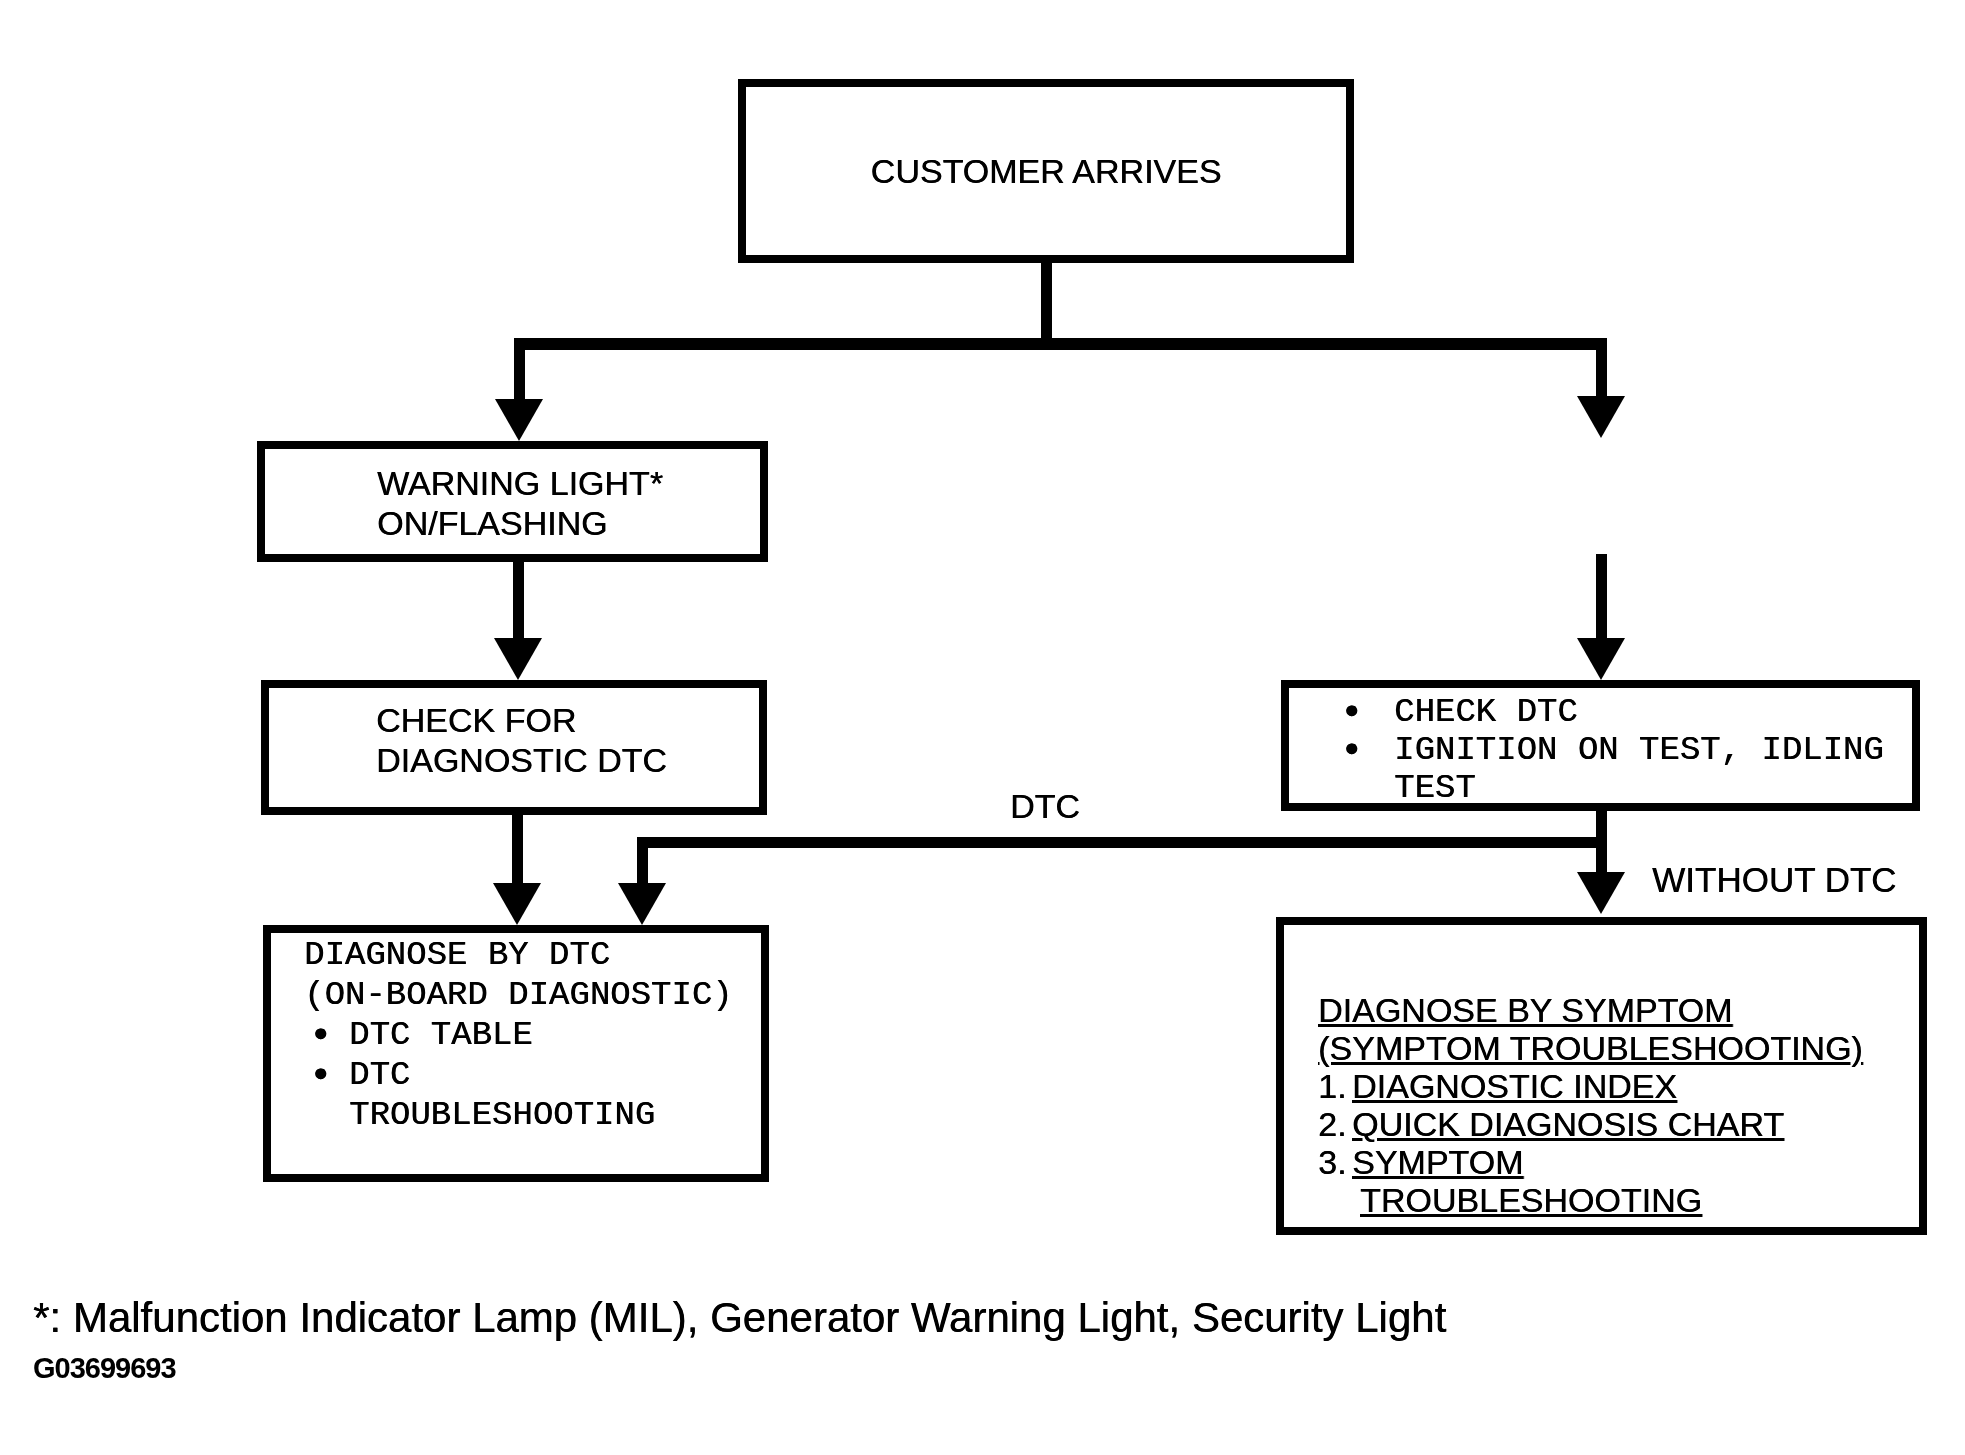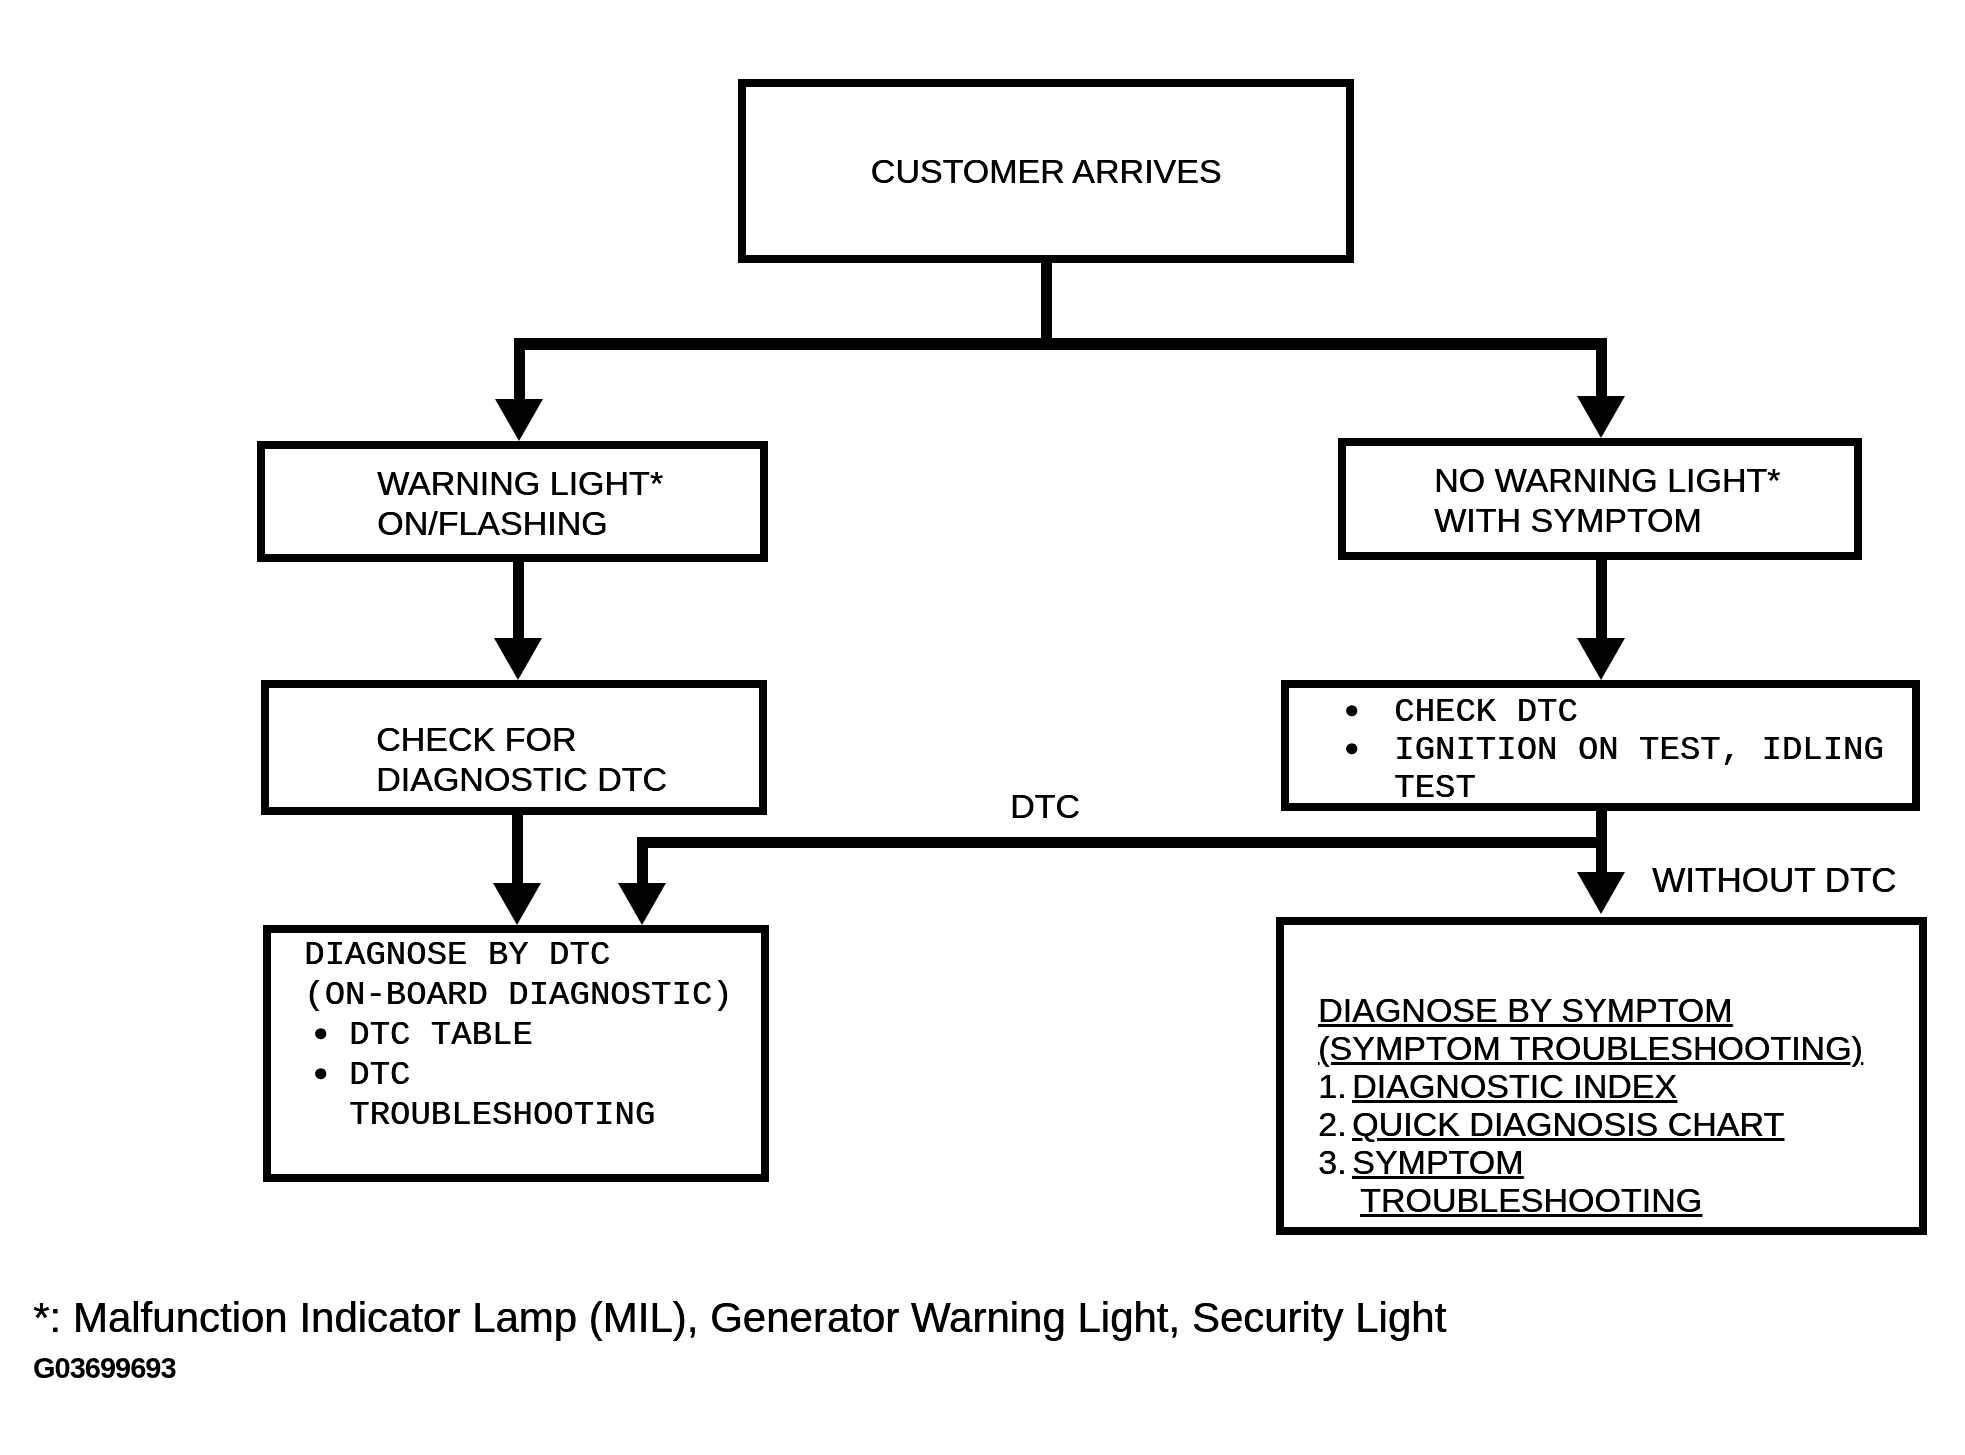--- a/index.html
+++ b/index.html
@@ -23,21 +23,21 @@
     text-shadow:0.5px 0 0 #000;
     white-space:nowrap;
   }
   .ln{white-space:nowrap;}
   .mk{display:inline-block;}
   .mk-b{font-size:25px;vertical-align:3px;}
 
   #b-customer{left:738px;top:79px;width:616px;height:184px;display:flex;align-items:center;justify-content:center;}
   #b-warning{left:257px;top:441px;width:511px;height:121px;padding:14px 6px 0 112px;}
   #b-nowarning{left:1338px;top:438px;width:524px;height:122px;padding:14px 6px 0 88px;}
-  #b-checkprio{left:261px;top:680px;width:506px;height:135px;padding:31px 6px 0 107px;}
+  #b-checkprio{left:261px;top:680px;width:506px;height:135px;padding:12px 6px 0 107px;}
   #b-checktests{left:1281px;top:680px;width:639px;height:131px;padding:5px 6px 0 55px;line-height:38px;font-family:Liberation Mono, monospace;}
   #b-checktests .mk{width:50px;}
   #b-checktests .cont{margin-left:50px;}
   #b-diagdtc{left:263px;top:925px;width:506px;height:257px;padding:2px 6px 0 33px;font-family:Liberation Mono, monospace;}
   #b-diagdtc .mk{width:36px;margin-left:9px;}
   #b-diagdtc .cont{margin-left:45px;}
   #b-diagsym{left:1276px;top:917px;width:651px;height:318px;padding:66px 6px 0 34px;line-height:38px;text-decoration:underline;}
   #b-diagsym .mk{width:34px;}
   #b-diagsym .cont{margin-left:42px;}
 
@@ -103,24 +103,20 @@
 
   <div class="node" id="b-customer">
       <div class="ln"><span>CUSTOMER ARRIVES</span></div>
     </div>
 
   <div class="node" id="b-warning">
       <div class="ln"><span>WARNING LIGHT*</span></div>
       <div class="ln"><span>ON/FLASHING</span></div>
     </div>
 
-  <div class="node" id="b-nowarning">
-      <div class="ln"><span>NO WARNING LIGHT*</span></div>
-      <div class="ln"><span>WITH SYMPTOM</span></div>
-    </div>
 
   <div class="node" id="b-checkprio">
       <div class="ln"><span>CHECK FOR</span></div>
       <div class="ln"><span>DIAGNOSTIC DTC</span></div>
     </div>
 
   <div class="node" id="b-checktests">
       <div class="ln"><span class="mk mk-b">●</span><span>CHECK DTC</span></div>
       <div class="ln"><span class="mk mk-b">●</span><span>IGNITION ON TEST, IDLING</span></div>
       <div class="ln cont"><span>TEST</span></div>

